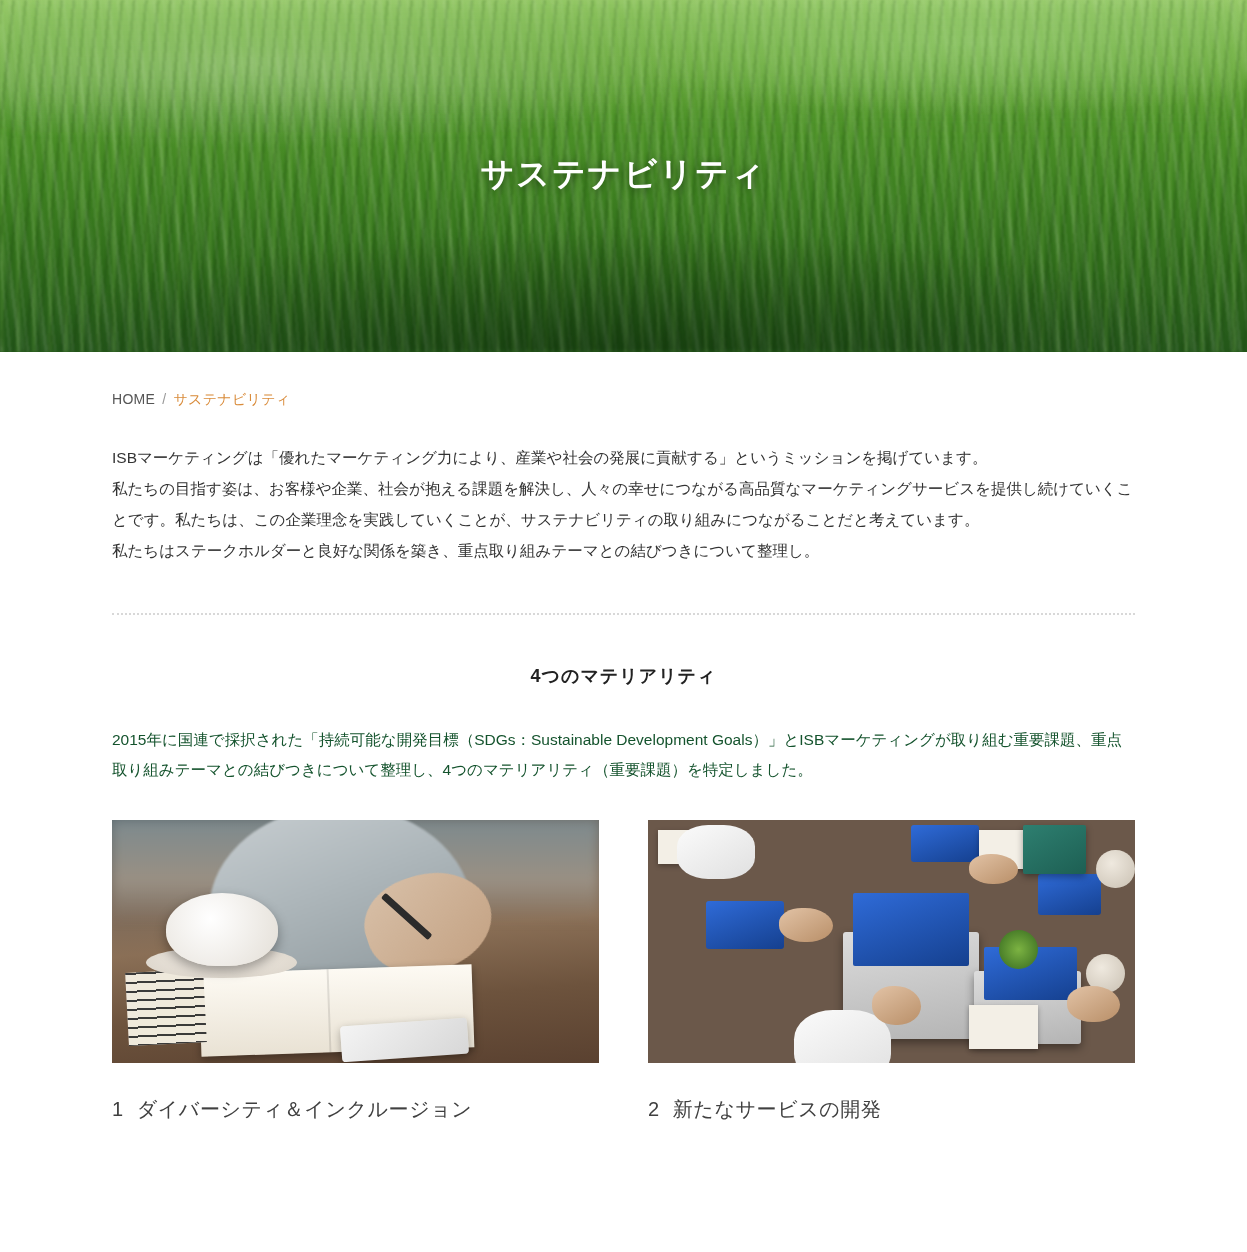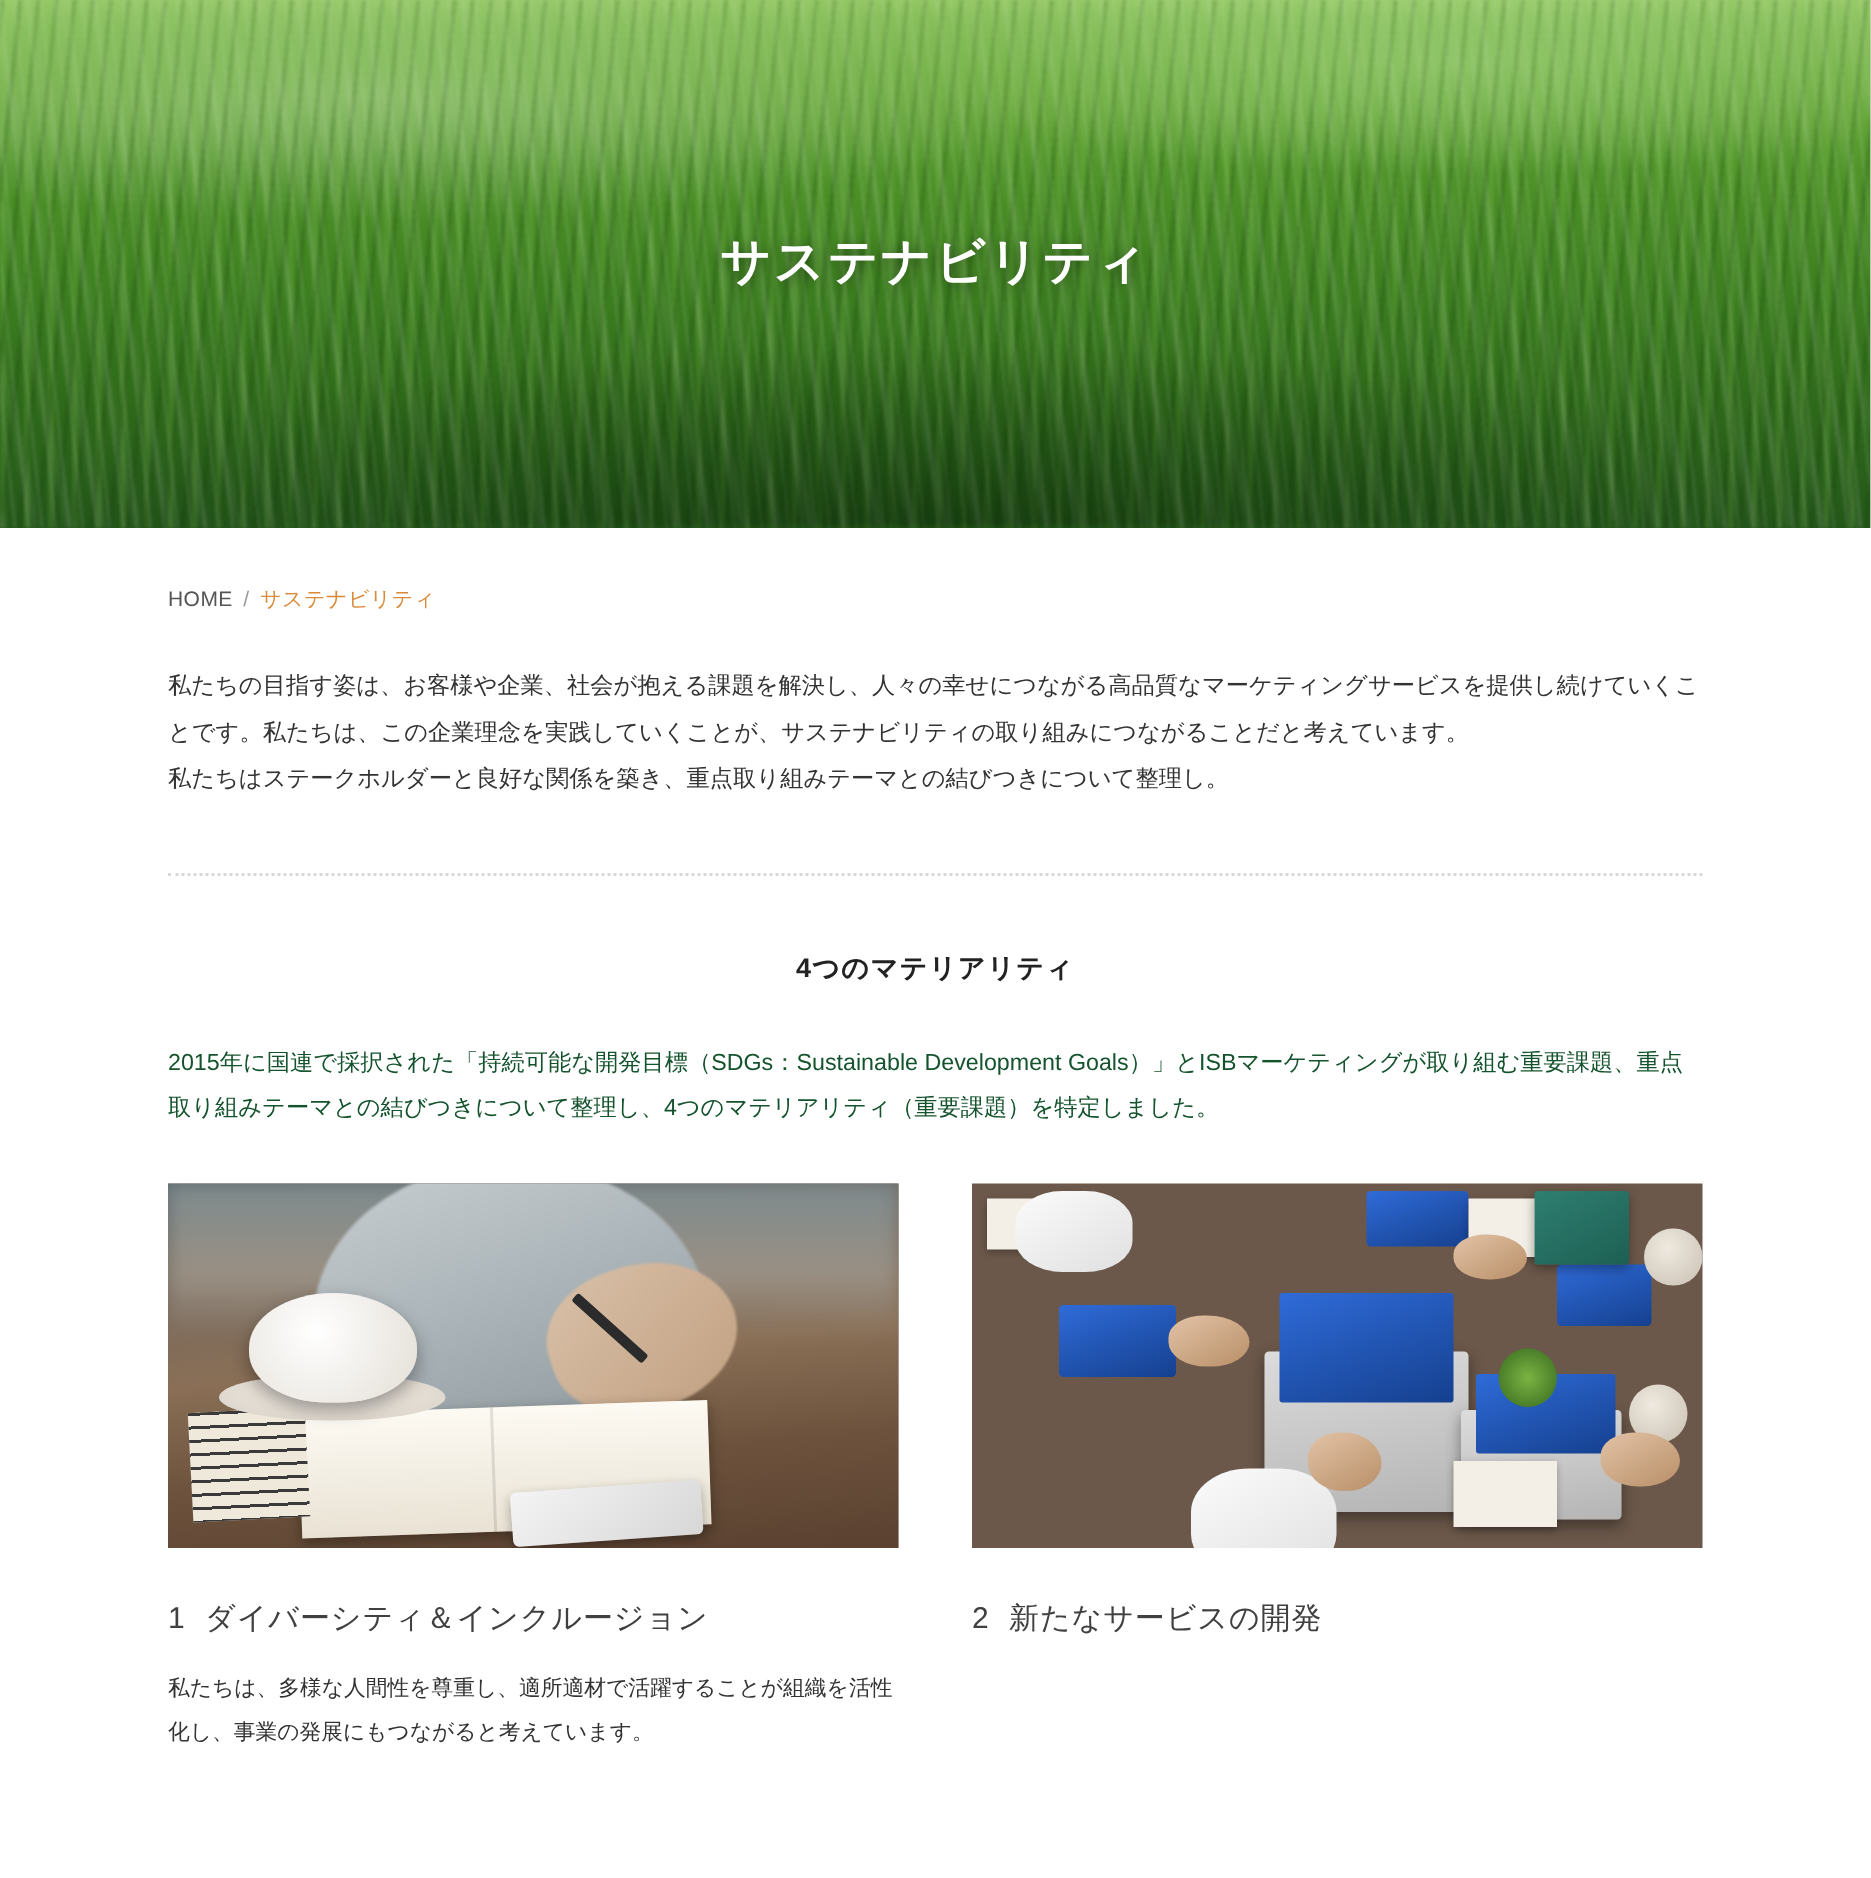--- a/index.html
+++ b/index.html
@@ -278,20 +278,21 @@
   <div class="hero-title">サステナビリティ</div>
 </div>
 
 <div class="page">
 
   <div class="breadcrumb">
     <a href="#">HOME</a><span class="sep">/</span><span class="current">サステナビリティ</span>
   </div>
 
   <div class="intro">
+    <p>ISBマーケティングは「優れたマーケティング力により、産業や社会の発展に貢献する」というミッションを掲げています。</p>
     <p>私たちの目指す姿は、お客様や企業、社会が抱える課題を解決し、人々の幸せにつながる高品質なマーケティングサービスを提供し続けていくことです。私たちは、この企業理念を実践していくことが、サステナビリティの取り組みにつながることだと考えています。</p>
     <p>私たちはステークホルダーと良好な関係を築き、重点取り組みテーマとの結びつきについて整理し。</p>
   </div>
 
   <hr class="divider">
 
   <h2 class="section-title">4つのマテリアリティ</h2>
 
   <div class="section-lead">
     <p>2015年に国連で採択された「持続可能な開発目標（SDGs：Sustainable Development Goals）」とISBマーケティングが取り組む重要課題、重点取り組みテーマとの結びつきについて整理し、4つのマテリアリティ（重要課題）を特定しました。</p>
@@ -310,21 +311,20 @@
           <div class="spiral"></div>
           <div class="saucer"></div>
           <div class="cup"></div>
           <div class="phone"></div>
         </div>
       </div>
       <h3 class="card-title">
         <span class="num">1</span><span>ダイバーシティ＆インクルージョン</span>
       </h3>
       <div class="card-body">
-        <p>私たちは、多様な人間性を尊重し、適所適材で活躍することが組織を活性化し、事業の発展にもつながると考えています。</p>
       </div>
     </div>
 
     <div class="card">
       <div class="card-figure">
         <div class="art-table">
           <div class="lap" style="left:40%;top:46%;width:28%;height:44%;"></div>
           <div class="scr" style="left:42%;top:30%;width:24%;height:30%;"></div>
           <div class="lap" style="left:67%;top:62%;width:22%;height:30%;"></div>
           <div class="scr" style="left:69%;top:52%;width:19%;height:22%;"></div>

